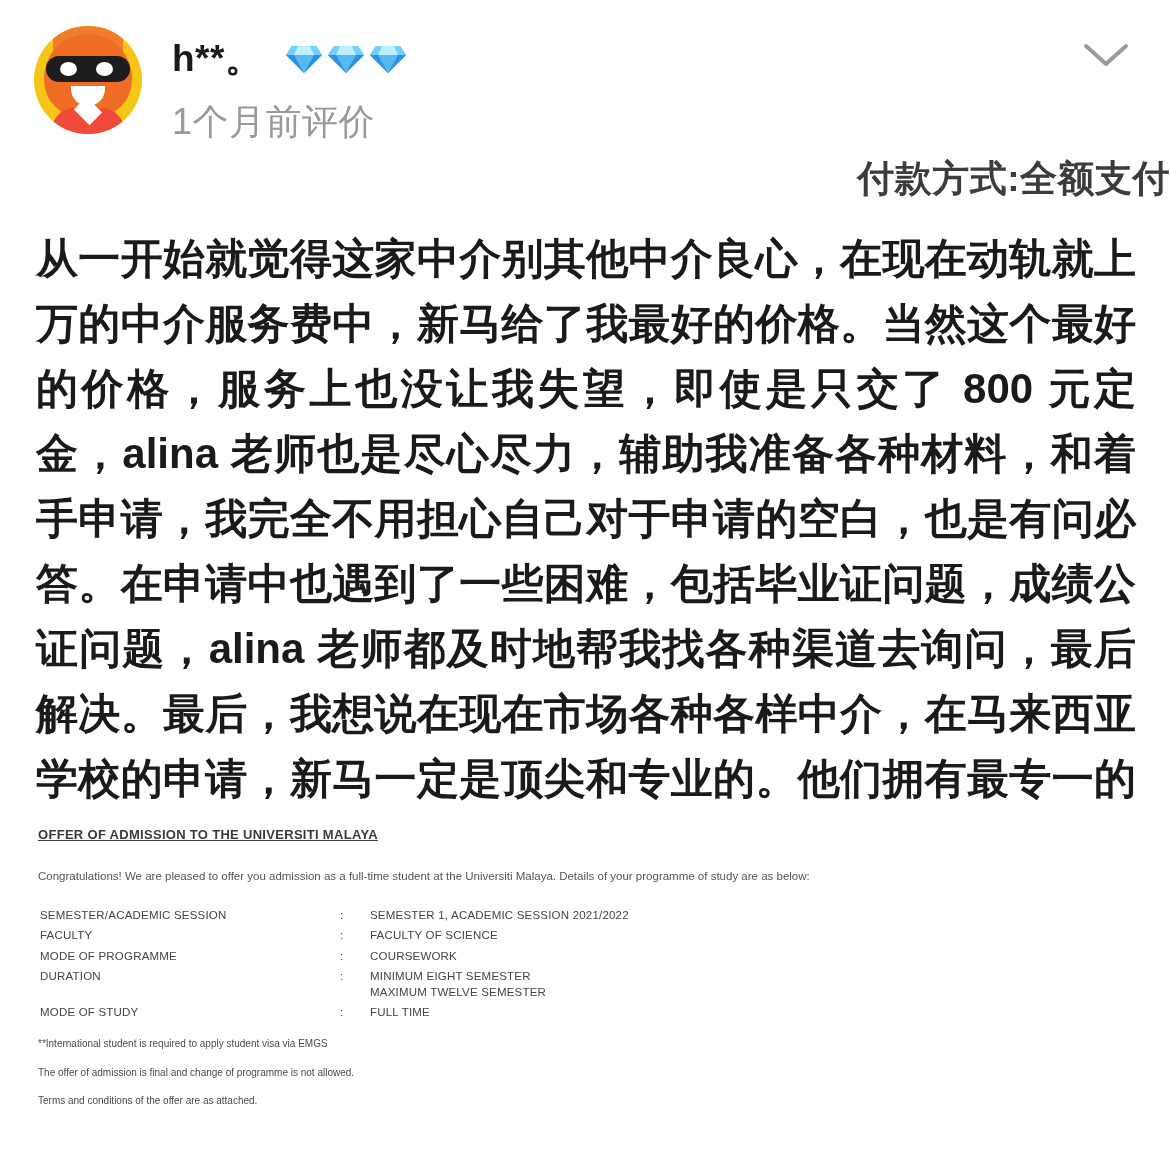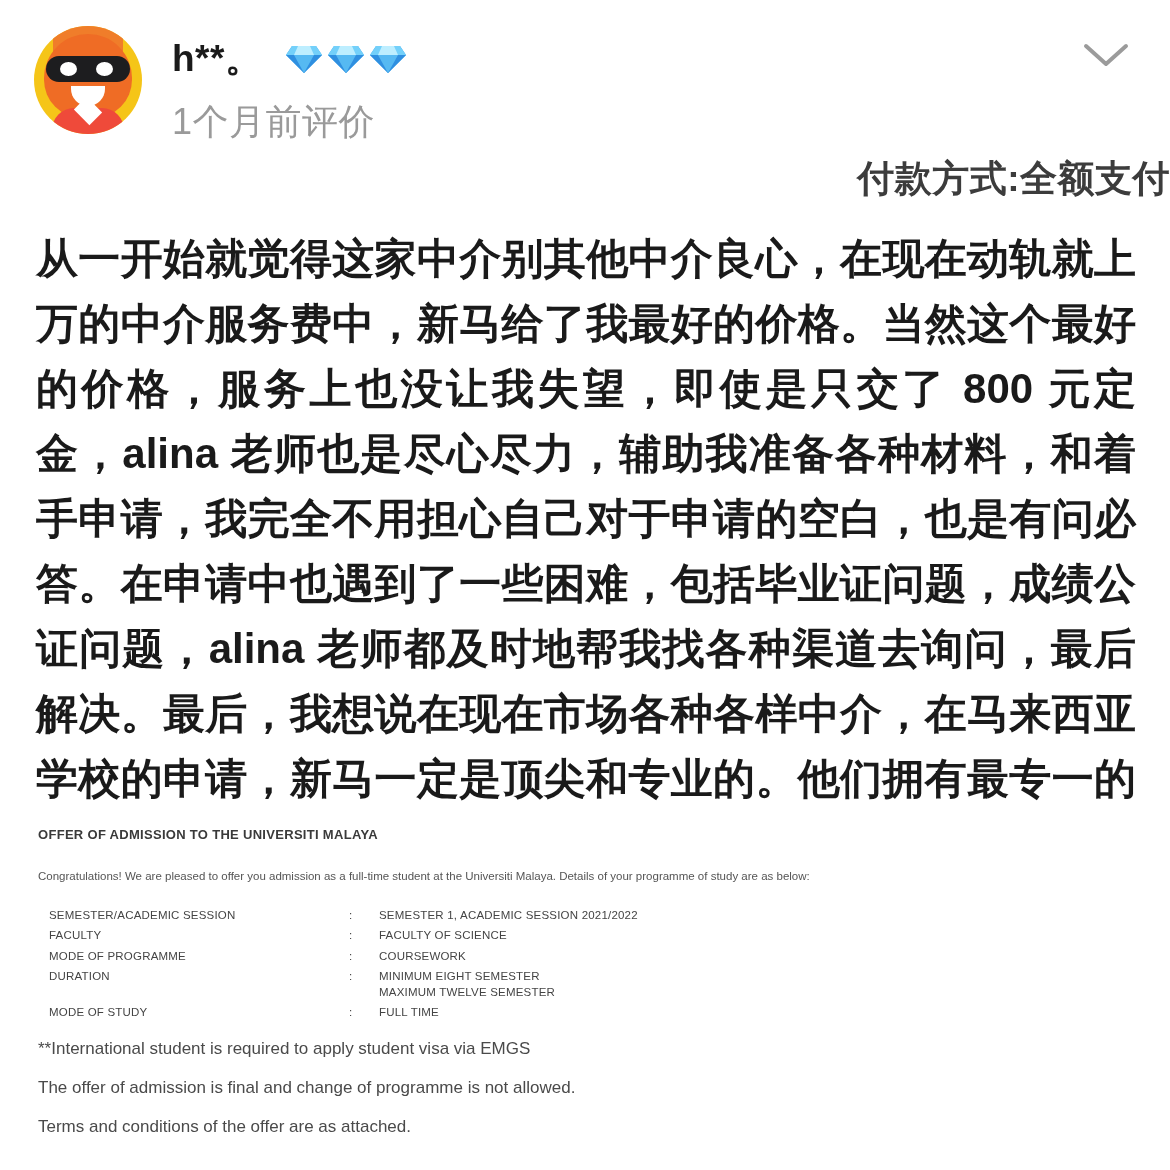--- a/index.html
+++ b/index.html
@@ -204,50 +204,51 @@
     color: #4a4a4a;
     font-size: 11.5px;
     line-height: 1.45;
   }
   .doc-title {
     font-size: 13px;
     font-weight: bold;
     color: #3a3a3a;
     letter-spacing: 0.3px;
     margin: 6px 0 0 2px;
+    text-decoration: underline;
   }
   .doc-intro {
     margin: 22px 0 0 2px;
     width: 820px;
     color: #555;
     font-size: 11.5px;
     line-height: 1.6;
   }
   .doc-table {
-    margin: 20px 0 0 13px;
+    margin: 20px 0 0 4px;
     border-collapse: collapse;
     font-size: 11.5px;
     color: #444;
   }
   .doc-table td {
     padding: 2.5px 0;
     vertical-align: top;
     line-height: 1.35;
   }
   .doc-table td.label { width: 300px; letter-spacing: 0.2px; }
   .doc-table td.colon { width: 30px; }
   .doc-table td.value { letter-spacing: 0.2px; }
   .doc-notes-title {
     margin: 26px 0 0 2px;
     font-size: 11.5px;
     color: #444;
   }
   .doc-note {
     margin: 14px 0 0 2px;
-    font-size: 17px;
+    font-size: 10px;
     color: #4a4a4a;
   }
 </style>
 </head>
 <body>
 
 <div class="review-card">
 
   <div class="header">
 

